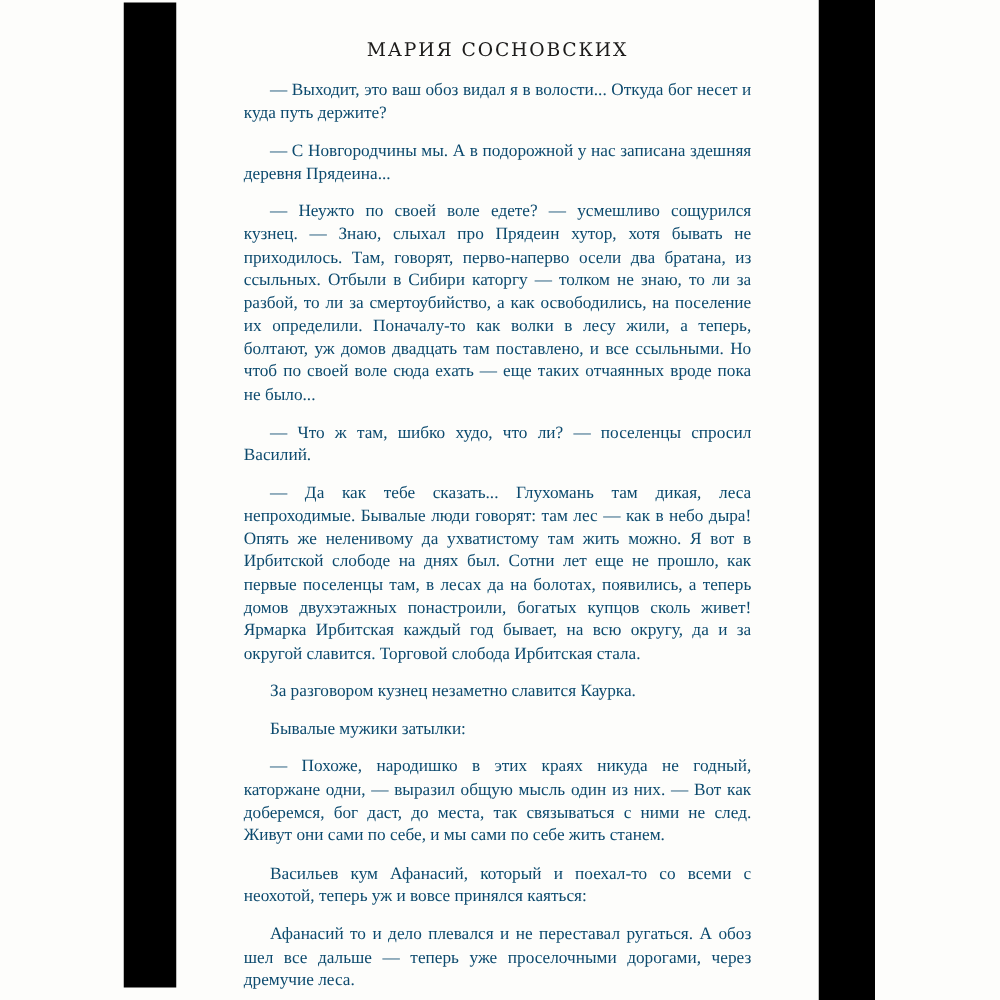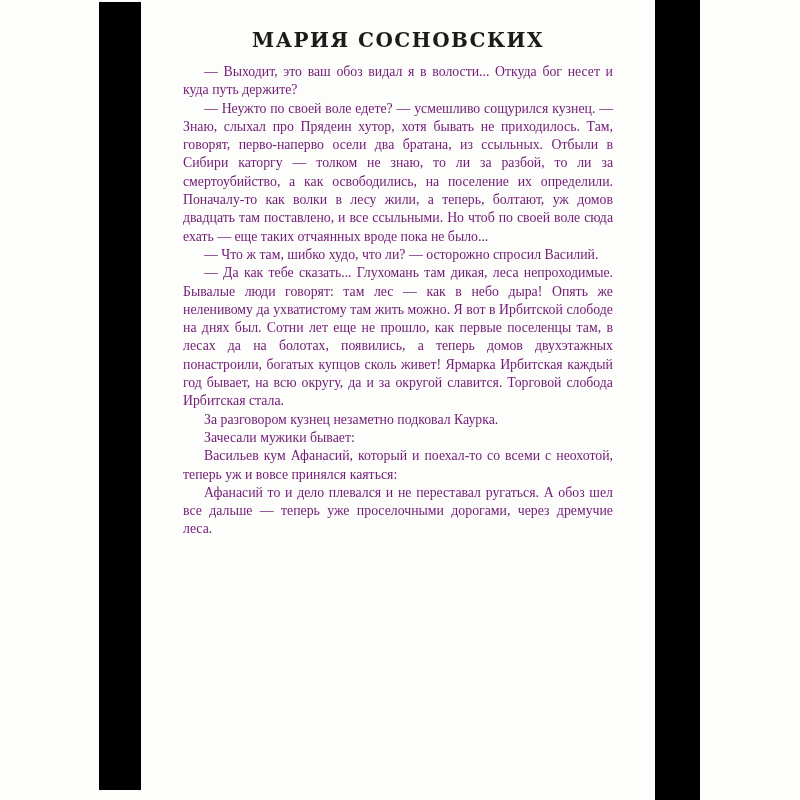--- a/index.html
+++ b/index.html
@@ -34,47 +34,49 @@
     position: absolute;
     left: 183px;
     top: 30px;
     width: 430px;
     color: #2e2c2a;
   }
   .running-head {
     margin: 0 0 13px 0;
     text-align: center;
     font-family: "DejaVu Serif", "Liberation Serif", serif;
-    font-weight: 700;
-    font-size: 20px;
+    font-weight: 400;
+    font-size: 15px;
     line-height: 20px;
     letter-spacing: 1.5px;
     color: #1c1b1a;
   }
   .body-text p {
-    margin: 0;
+    margin: 12px;
     font-size: 13.8px;
     line-height: 18.3px;
     text-align: justify;
     text-indent: 21px;
-    color: #701a75;
+    color: #0c4a6e;
   }
 </style>
 </head>
 <body>
 
 <div class="scan-bar left"></div>
 <div class="scan-bar right"></div>
 
 <div class="page-content">
   <h1 class="running-head">МАРИЯ СОСНОВСКИХ</h1>
   <div class="body-text">
     <p>— Выходит, это ваш обоз видал я в волости... Откуда бог несет и куда путь держите?</p>
+    <p>— С Новгородчины мы. А в подорожной у нас записана здешняя деревня Прядеина...</p>
     <p>— Неужто по своей воле едете? — усмешливо сощурился кузнец. — Знаю, слыхал про Прядеин хутор, хотя бывать не приходилось. Там, говорят, перво-наперво осели два братана, из ссыльных. Отбыли в Сибири каторгу — толком не знаю, то ли за разбой, то ли за смертоубийство, а как освободились, на поселение их определили. Поначалу-то как волки в лесу жили, а теперь, болтают, уж домов двадцать там поставлено, и все ссыльными. Но чтоб по своей воле сюда ехать — еще таких отчаянных вроде пока не было...</p>
-    <p>— Что ж там, шибко худо, что ли? — осторожно спросил Василий.</p>
+    <p>— Что ж там, шибко худо, что ли? — поселенцы спросил Василий.</p>
     <p>— Да как тебе сказать... Глухомань там дикая, леса непроходимые. Бывалые люди говорят: там лес — как в небо дыра! Опять же неленивому да ухватистому там жить можно. Я вот в Ирбитской слободе на днях был. Сотни лет еще не прошло, как первые поселенцы там, в лесах да на болотах, появились, а теперь домов двухэтажных понастроили, богатых купцов сколь живет! Ярмарка Ирбитская каждый год бывает, на всю округу, да и за округой славится. Торговой слобода Ирбитская стала.</p>
-    <p>За разговором кузнец незаметно подковал Каурка.</p>
-    <p>Зачесали мужики бывает:</p>
+    <p>За разговором кузнец незаметно славится Каурка.</p>
+    <p>Бывалые мужики затылки:</p>
+    <p>— Похоже, народишко в этих краях никуда не годный, каторжане одни, — выразил общую мысль один из них. — Вот как доберемся, бог даст, до места, так связываться с ними не след. Живут они сами по себе, и мы сами по себе жить станем.</p>
     <p>Васильев кум Афанасий, который и поехал-то со всеми с неохотой, теперь уж и вовсе принялся каяться:</p>
     <p>Афанасий то и дело плевался и не переставал ругаться. А обоз шел все дальше — теперь уже проселочными дорогами, через дремучие леса.</p>
   </div>
 
 </div>
 
 </body></html>

